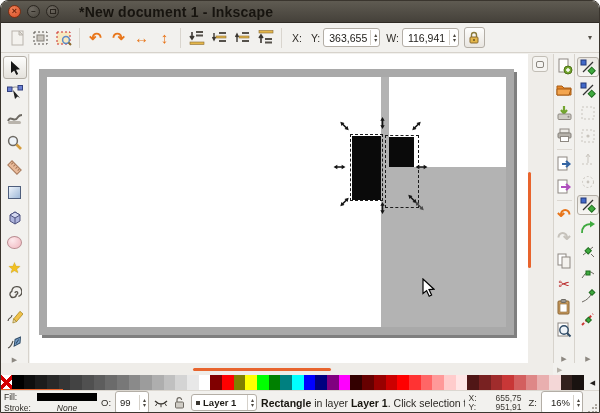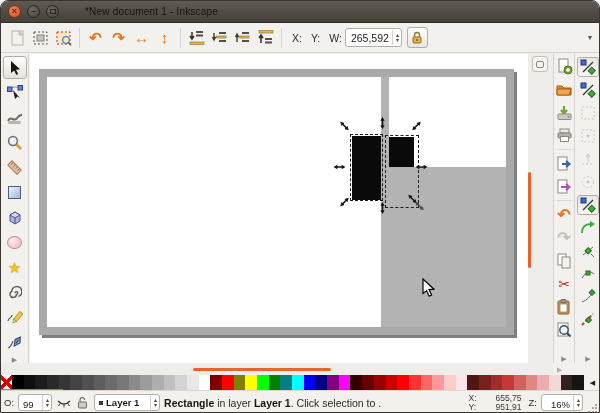--- a/index.html
+++ b/index.html
@@ -6,21 +6,21 @@
 html,body{width:600px;height:413px;overflow:hidden}
 body{font-family:"Liberation Sans",sans-serif;background:#fff;position:relative}
 .window{position:absolute;inset:0;background:#f2f1ee;border:1px solid #3a352e;border-radius:8px 8px 0 0;overflow:hidden}
 
 
 .titlebar{height:22px;background:linear-gradient(#5f5b52,#45413a);display:flex;align-items:center;padding:0 7px;border-bottom:1px solid #2f2b25}
 .wbtn{width:13px;height:13px;border-radius:50%;margin-right:6px;display:flex;align-items:center;justify-content:center;font-size:9px;font-weight:bold;line-height:1}
 .wbtn.close{background:radial-gradient(circle at 35% 30%,#f08257,#d74e28);border:1px solid #7e2e12;color:#671f0a}
 .wbtn.mm{background:radial-gradient(circle at 35% 30%,#6f6a62,#47433b);border:1px solid #2b2721;color:#241f19;font-size:8px}
 .maxbox{width:6px;height:5px;border:1px solid #29241e}
-.title{color:#17140f;font-weight:normal;font-size:10px;margin-left:20px;letter-spacing:.2px}
+.title{color:#17140f;font-weight:bold;font-size:14px;margin-left:14px;letter-spacing:.2px}
 
 
 .toolbar{height:30px;display:flex;align-items:center;padding:0 5px;background:#f2f1ee;border-bottom:1px solid #d7d3cc;position:relative}
 .tbtn{width:23px;height:23px;display:flex;align-items:center;justify-content:center;border-radius:3px;flex:0 0 auto}
 .tb-sep{width:1px;height:20px;background:#d9d5ce;margin:0 4px;flex:0 0 auto}
 .orange-g{color:#e8761b;font-weight:bold;font-size:15px;line-height:1}
 .tb-label{font-size:10.5px;color:#2e2b26;margin:0 3px 0 6px}
 .field{display:flex;align-items:center;background:#fff;border:1px solid #b3aea6;border-radius:3px;height:19px;padding:0 2px 0 5px}
 .fv{font-size:10.5px;color:#1d1b17;min-width:38px}
 .spin{display:flex;flex-direction:column;align-items:center;justify-content:center;font-size:6px;line-height:5px;color:#4c4840;border-left:1px solid #d5d1ca;margin-left:3px;padding-left:3px;height:15px;font-style:normal}
@@ -69,21 +69,21 @@
 .pal-thumb{position:absolute;top:388px;left:0;width:62px;height:2px;background:#e8642d}
 
 
 .statusbar{position:absolute;top:389px;left:0;width:600px;height:24px;background:#f2f1ee;border-top:1px solid #dbd7d0;display:flex;align-items:center;padding:0 3px;gap:4px}
 .fsblock{width:93px;flex:0 0 auto;display:flex;flex-direction:column;gap:1px}
 .fsrow{display:flex;align-items:center;height:10px}
 .fslabel{font-size:8.5px;color:#2e2b26;width:33px}
 .fillswatch{flex:1;height:8px;background:#000}
 .strokenone{flex:1;text-align:center;font-size:8.5px;font-style:italic;color:#2e2b26}
 .slabel{font-size:9.5px;color:#2e2b26;flex:0 0 auto}
-.sfield{display:flex;align-items:flex-end;background:#fff;border:1px solid #b3aea6;border-radius:3px;height:17px;padding:0 2px 0 4px;flex:0 0 auto}
+.sfield{display:flex;align-items:center;background:#fff;border:1px solid #b3aea6;border-radius:3px;height:23px;padding:0 2px 0 4px;flex:0 0 auto}
 .sfield .fv{font-size:9.5px;min-width:16px}
 .sicon{width:15px;height:16px;display:flex;align-items:center;justify-content:center;flex:0 0 auto}
 .layercombo{display:flex;align-items:center;background:#fff;border:1px solid #b3aea6;border-radius:3px;height:17px;padding:0 2px 0 4px;gap:3px;flex:0 0 auto}
 .layerdot{width:4px;height:4px;background:#3a3731}
 .layercombo .fv{font-size:9.5px;font-weight:bold;min-width:38px}
 .message{flex:1 1 auto;font-size:10.5px;color:#2c2925;white-space:nowrap;overflow:hidden}
 .message b{color:#17150f}
 .coords{flex:0 0 56px;font-size:8.5px;color:#3a3731;line-height:9px}
 .coords .crow{display:flex}
 .coords .cl{width:11px}
@@ -178,23 +178,30 @@
           <rect x="1" y="0.5" width="14" height="2.5" fill="#e3b64a" stroke="#8a6b2f" stroke-width=".6"></rect>
           <rect x="7" y="8" width="7" height="2" fill="#55514a"></rect>
           <rect x="7" y="11.5" width="7" height="2" fill="#55514a"></rect>
           <path d="M3 13 L3 6 M1 8 L3 5 L5 8" stroke="#3b3731" stroke-width="1.6" fill="none"></path>
         </svg>
     </div>
     <div class="tb-sep"></div>
 
     <span class="tb-label">X:</span>
     <span class="tb-label">Y:</span>
+    <div class="field">
+      <span class="fv">363,655</span>
+      <span class="spin">
+          <i>▴</i>
+          <i>▾</i>
+        </span>
+    </div>
     <span class="tb-label">W:</span>
     <div class="field">
-      <span class="fv">265,592</span>
+      <span class="fv">116,941</span>
       <span class="spin">
           <i>▴</i>
           <i>▾</i>
         </span>
     </div>
     <div class="lockbtn">
       <svg width="12" height="13">
           <path d="M3.5 6 V4 a2.5 2.5 0 0 1 5 0 V6" fill="none" stroke="#8a7a3a" stroke-width="1.4"></path>
           <rect x="2" y="6" width="8" height="6" rx="1" fill="#e3b64a" stroke="#8a6b2f"></rect>
           <circle cx="6" cy="9" r="1" fill="#6b5420"></circle>
@@ -565,20 +572,30 @@
         <div class="swatch" style="background: rgb(51, 32, 29);"></div>
         <div class="swatch" style="background: rgb(25, 18, 16);"></div>
       </div>
     <div class="pal-arrows">
         <span>◀</span>
       </div>
   </div>
   <div class="pal-thumb"></div>
 
   <div class="statusbar">
+    <div class="fsblock">
+      <div class="fsrow">
+        <span class="fslabel">Fill:</span>
+        <span class="fillswatch"></span>
+      </div>
+      <div class="fsrow">
+        <span class="fslabel">Stroke:</span>
+        <span class="strokenone">None</span>
+      </div>
+    </div>
     <span class="slabel">O:</span>
     <div class="sfield">
       <span class="fv">99</span>
       <span class="spin">
           <i>▴</i>
           <i>▾</i>
         </span>
     </div>
     <div class="sicon">
       <svg width="14" height="11">

